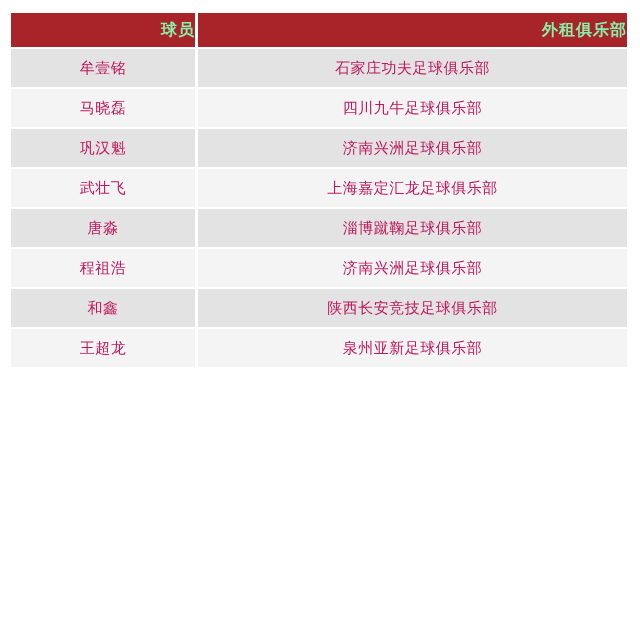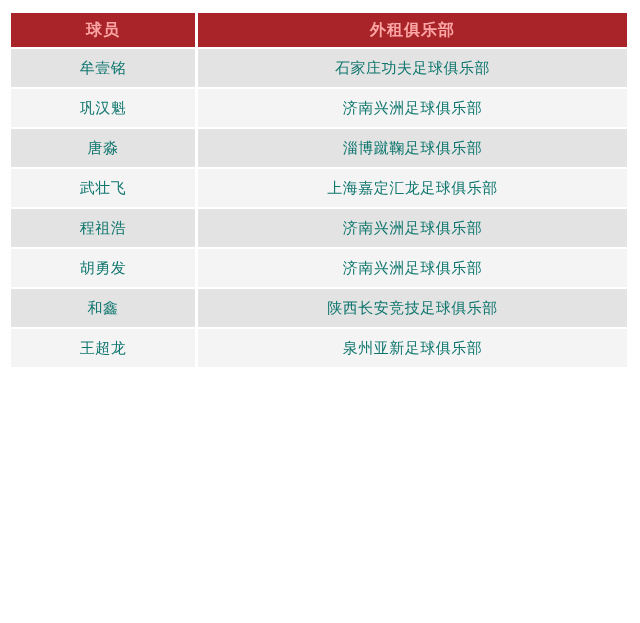--- a/index.html
+++ b/index.html
@@ -17,34 +17,34 @@
     width: 622px;
   }
   table.loan-table {
     width: 100%;
     border-collapse: separate;
     border-spacing: 3px 2px;
     table-layout: fixed;
   }
   table.loan-table th {
     background: #a82429;
-    color: #fca5a5;
+    color: #86efac;
     font-size: 16px;
     font-weight: bold;
     height: 34px;
-    text-align: center;
+    text-align: right;
     padding: 0;
     letter-spacing: 1px;
   }
   table.loan-table td {
     height: 38px;
     text-align: center;
     vertical-align: middle;
     font-size: 15px;
-    color: #0f766e;
+    color: #be185d;
     padding: 0;
     letter-spacing: 0.5px;
   }
   table.loan-table col.col-player { width: 30%; }
   table.loan-table col.col-club   { width: 70%; }
   table.loan-table tbody tr:nth-child(odd) td  { background: #e3e3e3; }
   table.loan-table tbody tr:nth-child(even) td { background: #f4f4f4; }
 </style>
 </head>
 <body>
@@ -63,45 +63,45 @@
     </thead>
     <tbody id="rows">
   <tr>
     <td>牟壹铭</td>
     <td>石家庄功夫足球俱乐部</td>
   </tr>
 
 
 
 
+  <tr>
+    <td>马晓磊</td>
+    <td>四川九牛足球俱乐部</td>
+  </tr>
 
   <tr>
     <td>巩汉魁</td>
     <td>济南兴洲足球俱乐部</td>
+  </tr>
+
+  <tr>
+    <td>武壮飞</td>
+    <td>上海嘉定汇龙足球俱乐部</td>
   </tr>
 
   <tr>
     <td>唐淼</td>
     <td>淄博蹴鞠足球俱乐部</td>
   </tr>
 
   <tr>
-    <td>武壮飞</td>
-    <td>上海嘉定汇龙足球俱乐部</td>
-  </tr>
-
-  <tr>
     <td>程祖浩</td>
     <td>济南兴洲足球俱乐部</td>
   </tr>
 
-  <tr>
-    <td>胡勇发</td>
-    <td>济南兴洲足球俱乐部</td>
-  </tr>
 
   <tr>
     <td>和鑫</td>
     <td>陕西长安竞技足球俱乐部</td>
   </tr>
 
 
 
   <tr>
     <td>王超龙</td>

